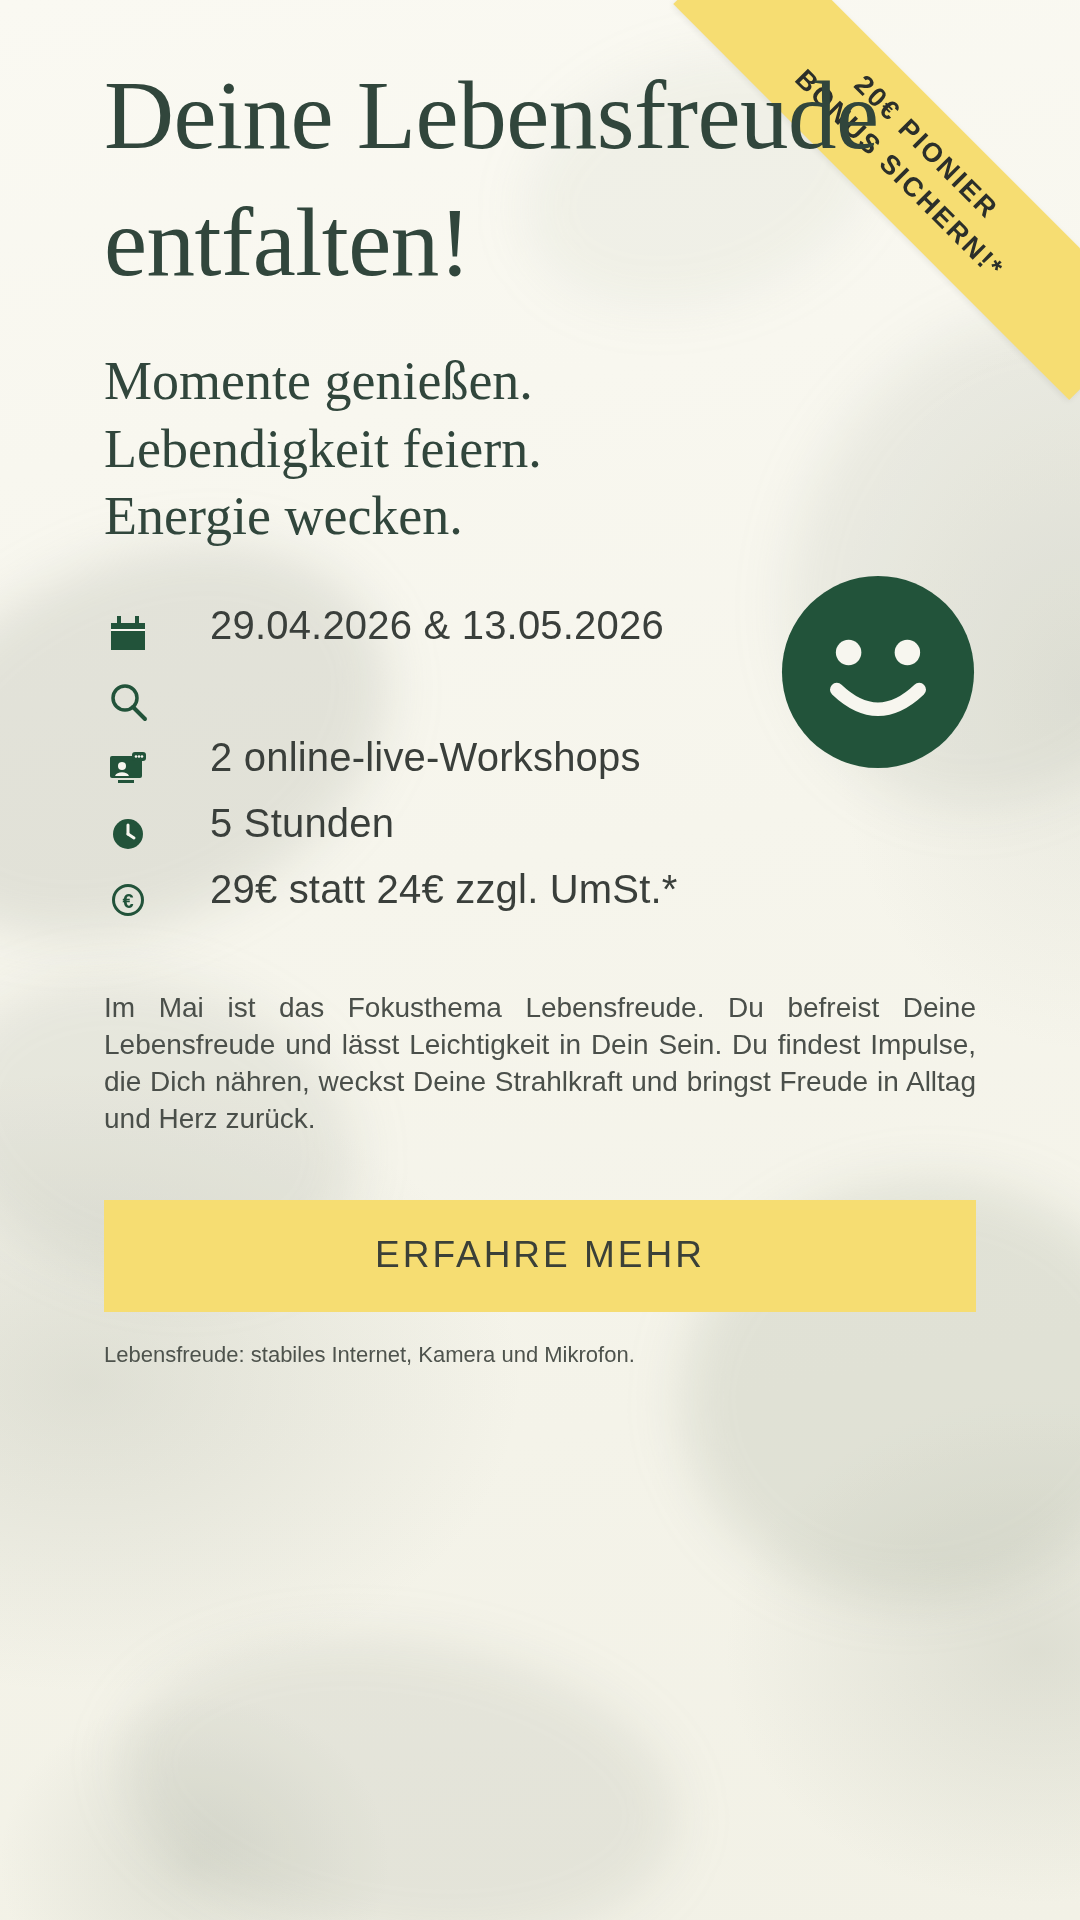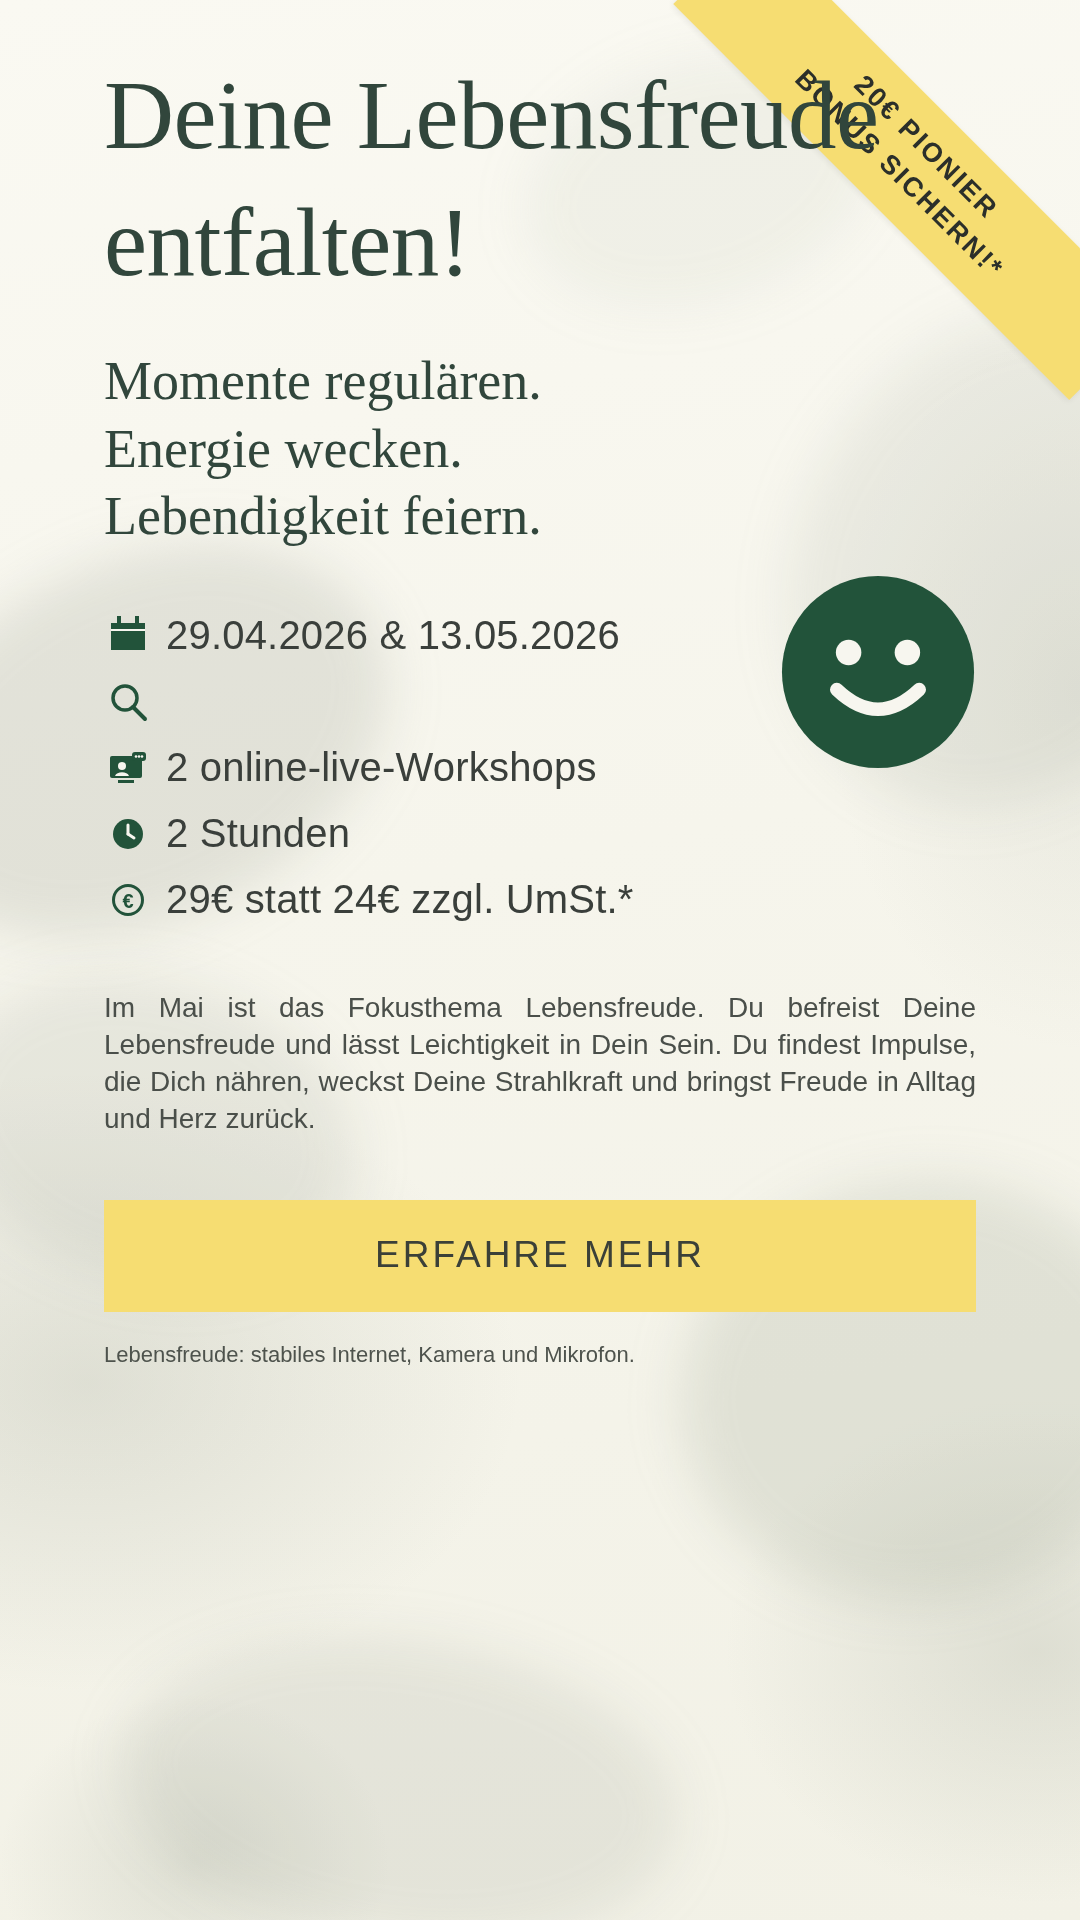--- a/index.html
+++ b/index.html
@@ -107,22 +107,22 @@
     width: 196px;
     height: 196px;
     z-index: 4;
   }
 
   #facts {
     margin-top: 52px;
   }
   .fact {
     display: flex;
-    align-items: center;
     height: 66px;
+    gap: 44px;
   }
   .fact .ico {
     width: 62px;
     min-width: 62px;
     display: flex;
     align-items: center;
     justify-content: flex-start;
   }
   .fact .txt {
     font-size: 40px;
@@ -181,23 +181,23 @@
       <span class="rl">20€ PIONIER</span>
       <span class="rl">BONUS SICHERN!*</span>
     </div>
   </div>
 
   <div class="content">
 
     <h1 id="headline">Deine Lebensfreude entfalten!</h1>
 
     <div id="subheads">
-      <div>Momente regulären.</div>
+      <div>Momente genießen.</div>
+      <div>Lebendigkeit feiern.</div>
       <div>Energie wecken.</div>
-      <div>Lebendigkeit feiern.</div>
     </div>
 
     <div id="facts">
 
       <div class="fact">
         <span class="ico">
           <svg width="48" height="48" viewBox="0 0 48 48">
             <rect x="7" y="11" width="34" height="27" fill="#22533a"></rect>
             <rect x="13" y="4" width="4" height="9" fill="#22533a"></rect>
             <rect x="31" y="4" width="4" height="9" fill="#22533a"></rect>
@@ -233,21 +233,21 @@
       </div>
 
       <div class="fact">
         <span class="ico">
           <svg width="48" height="48" viewBox="0 0 48 48">
             <circle cx="24" cy="24" r="15" fill="#22533a"></circle>
             <line x1="24" y1="24" x2="24" y2="15" stroke="#f7f6ef" stroke-width="3" stroke-linecap="round"></line>
             <line x1="24" y1="24" x2="30" y2="28" stroke="#f7f6ef" stroke-width="3" stroke-linecap="round"></line>
           </svg>
         </span>
-        <span class="txt">2 Stunden</span>
+        <span class="txt">5 Stunden</span>
       </div>
 
       <div class="fact">
         <span class="ico">
           <svg width="48" height="48" viewBox="0 0 48 48">
             <circle cx="24" cy="24" r="14.5" fill="none" stroke="#22533a" stroke-width="3"></circle>
             <text x="24" y="32" text-anchor="middle" font-family="Liberation Sans, sans-serif" font-size="20" font-weight="bold" fill="#22533a">€</text>
           </svg>
         </span>
         <span class="txt">29€ statt 24€ zzgl. UmSt.*</span>

